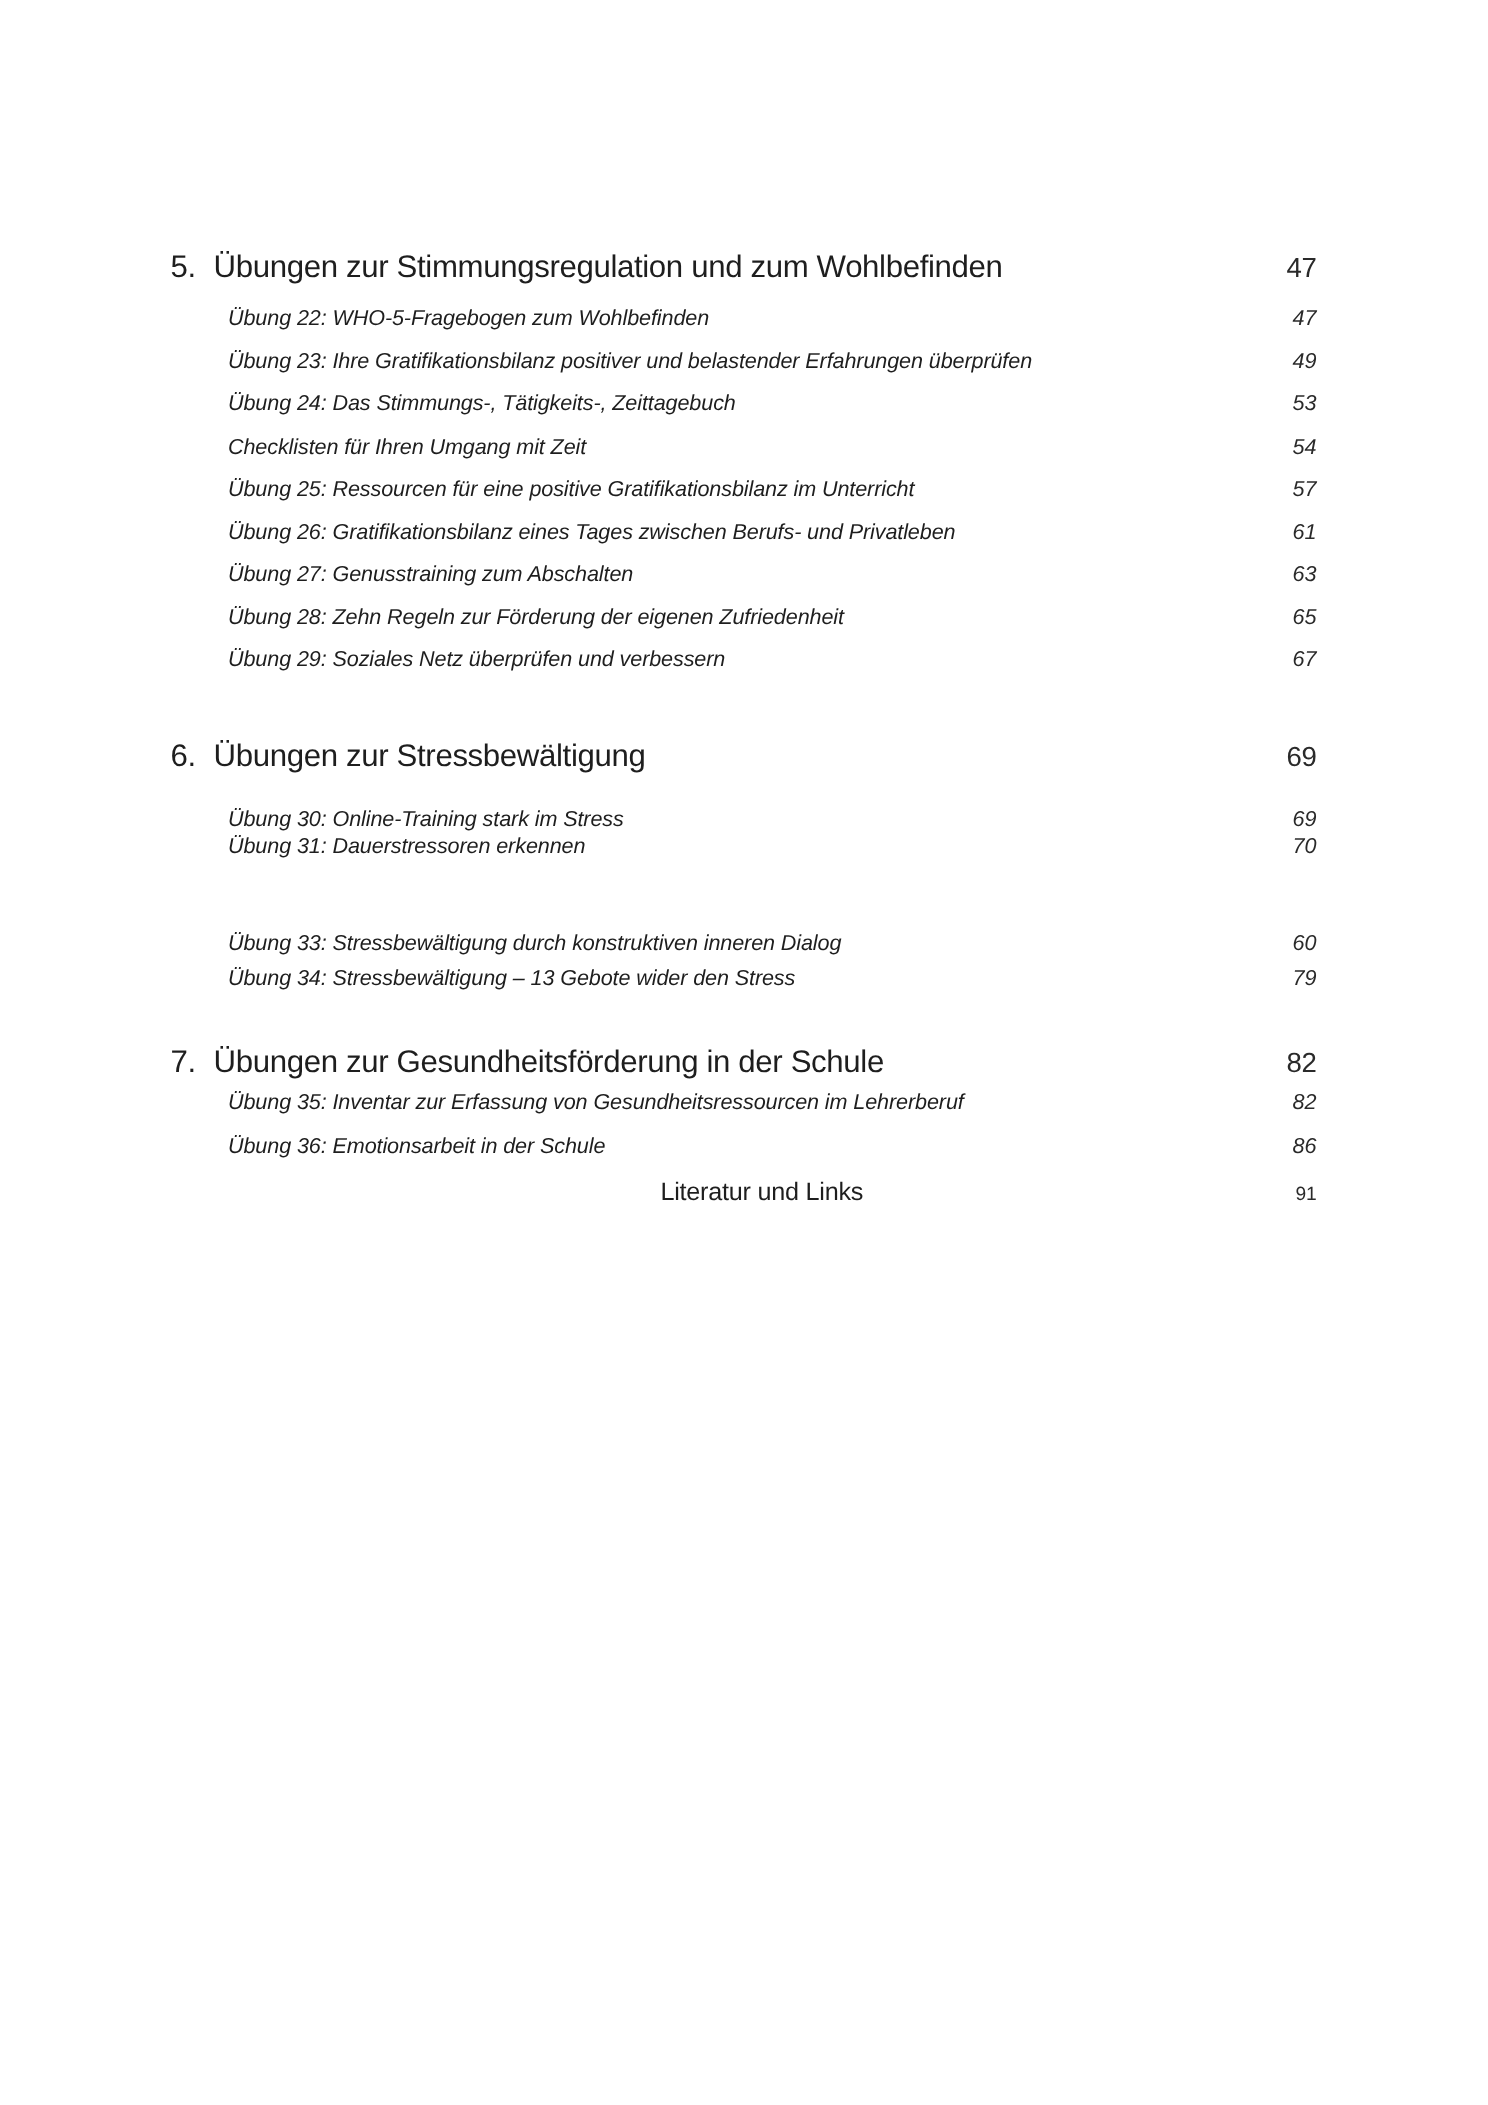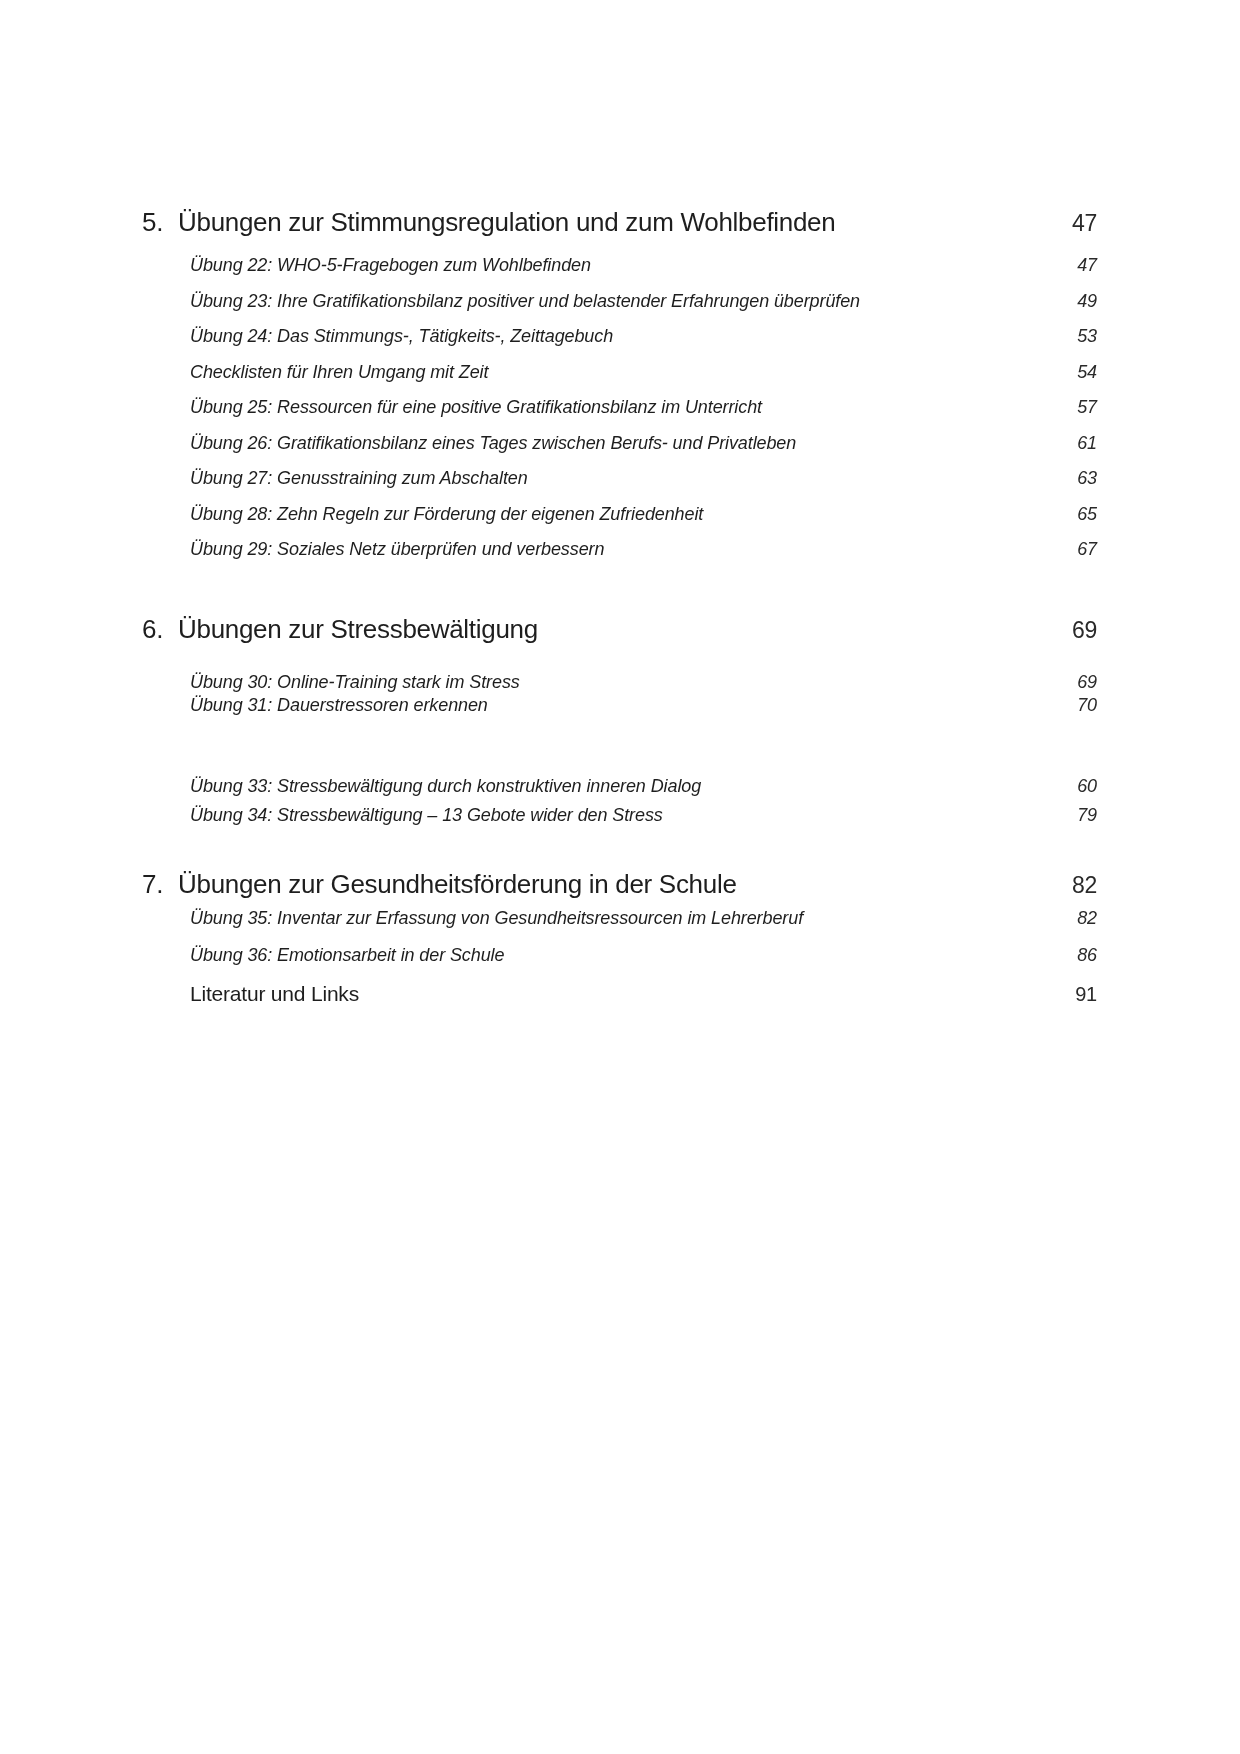--- a/index.html
+++ b/index.html
@@ -54,23 +54,24 @@
     flex: 1;
     min-width: 0;
   }
   .item-page {
     font-size: 18px;
     color: #2a2a2a;
   }
   .subhead-row {
     font-size: 21px;
     letter-spacing: -0.2px;
+    text-align: center;
   }
   .subhead-row .item-page {
-    font-size: 20px;
+    font-size: 16px;
   }
 </style>
 </head>
 <body>
 
 <div class="page">
 
   <div class="row section-row" style="top:207px">
     <div class="section-left">
       <span class="section-num">5.</span>

